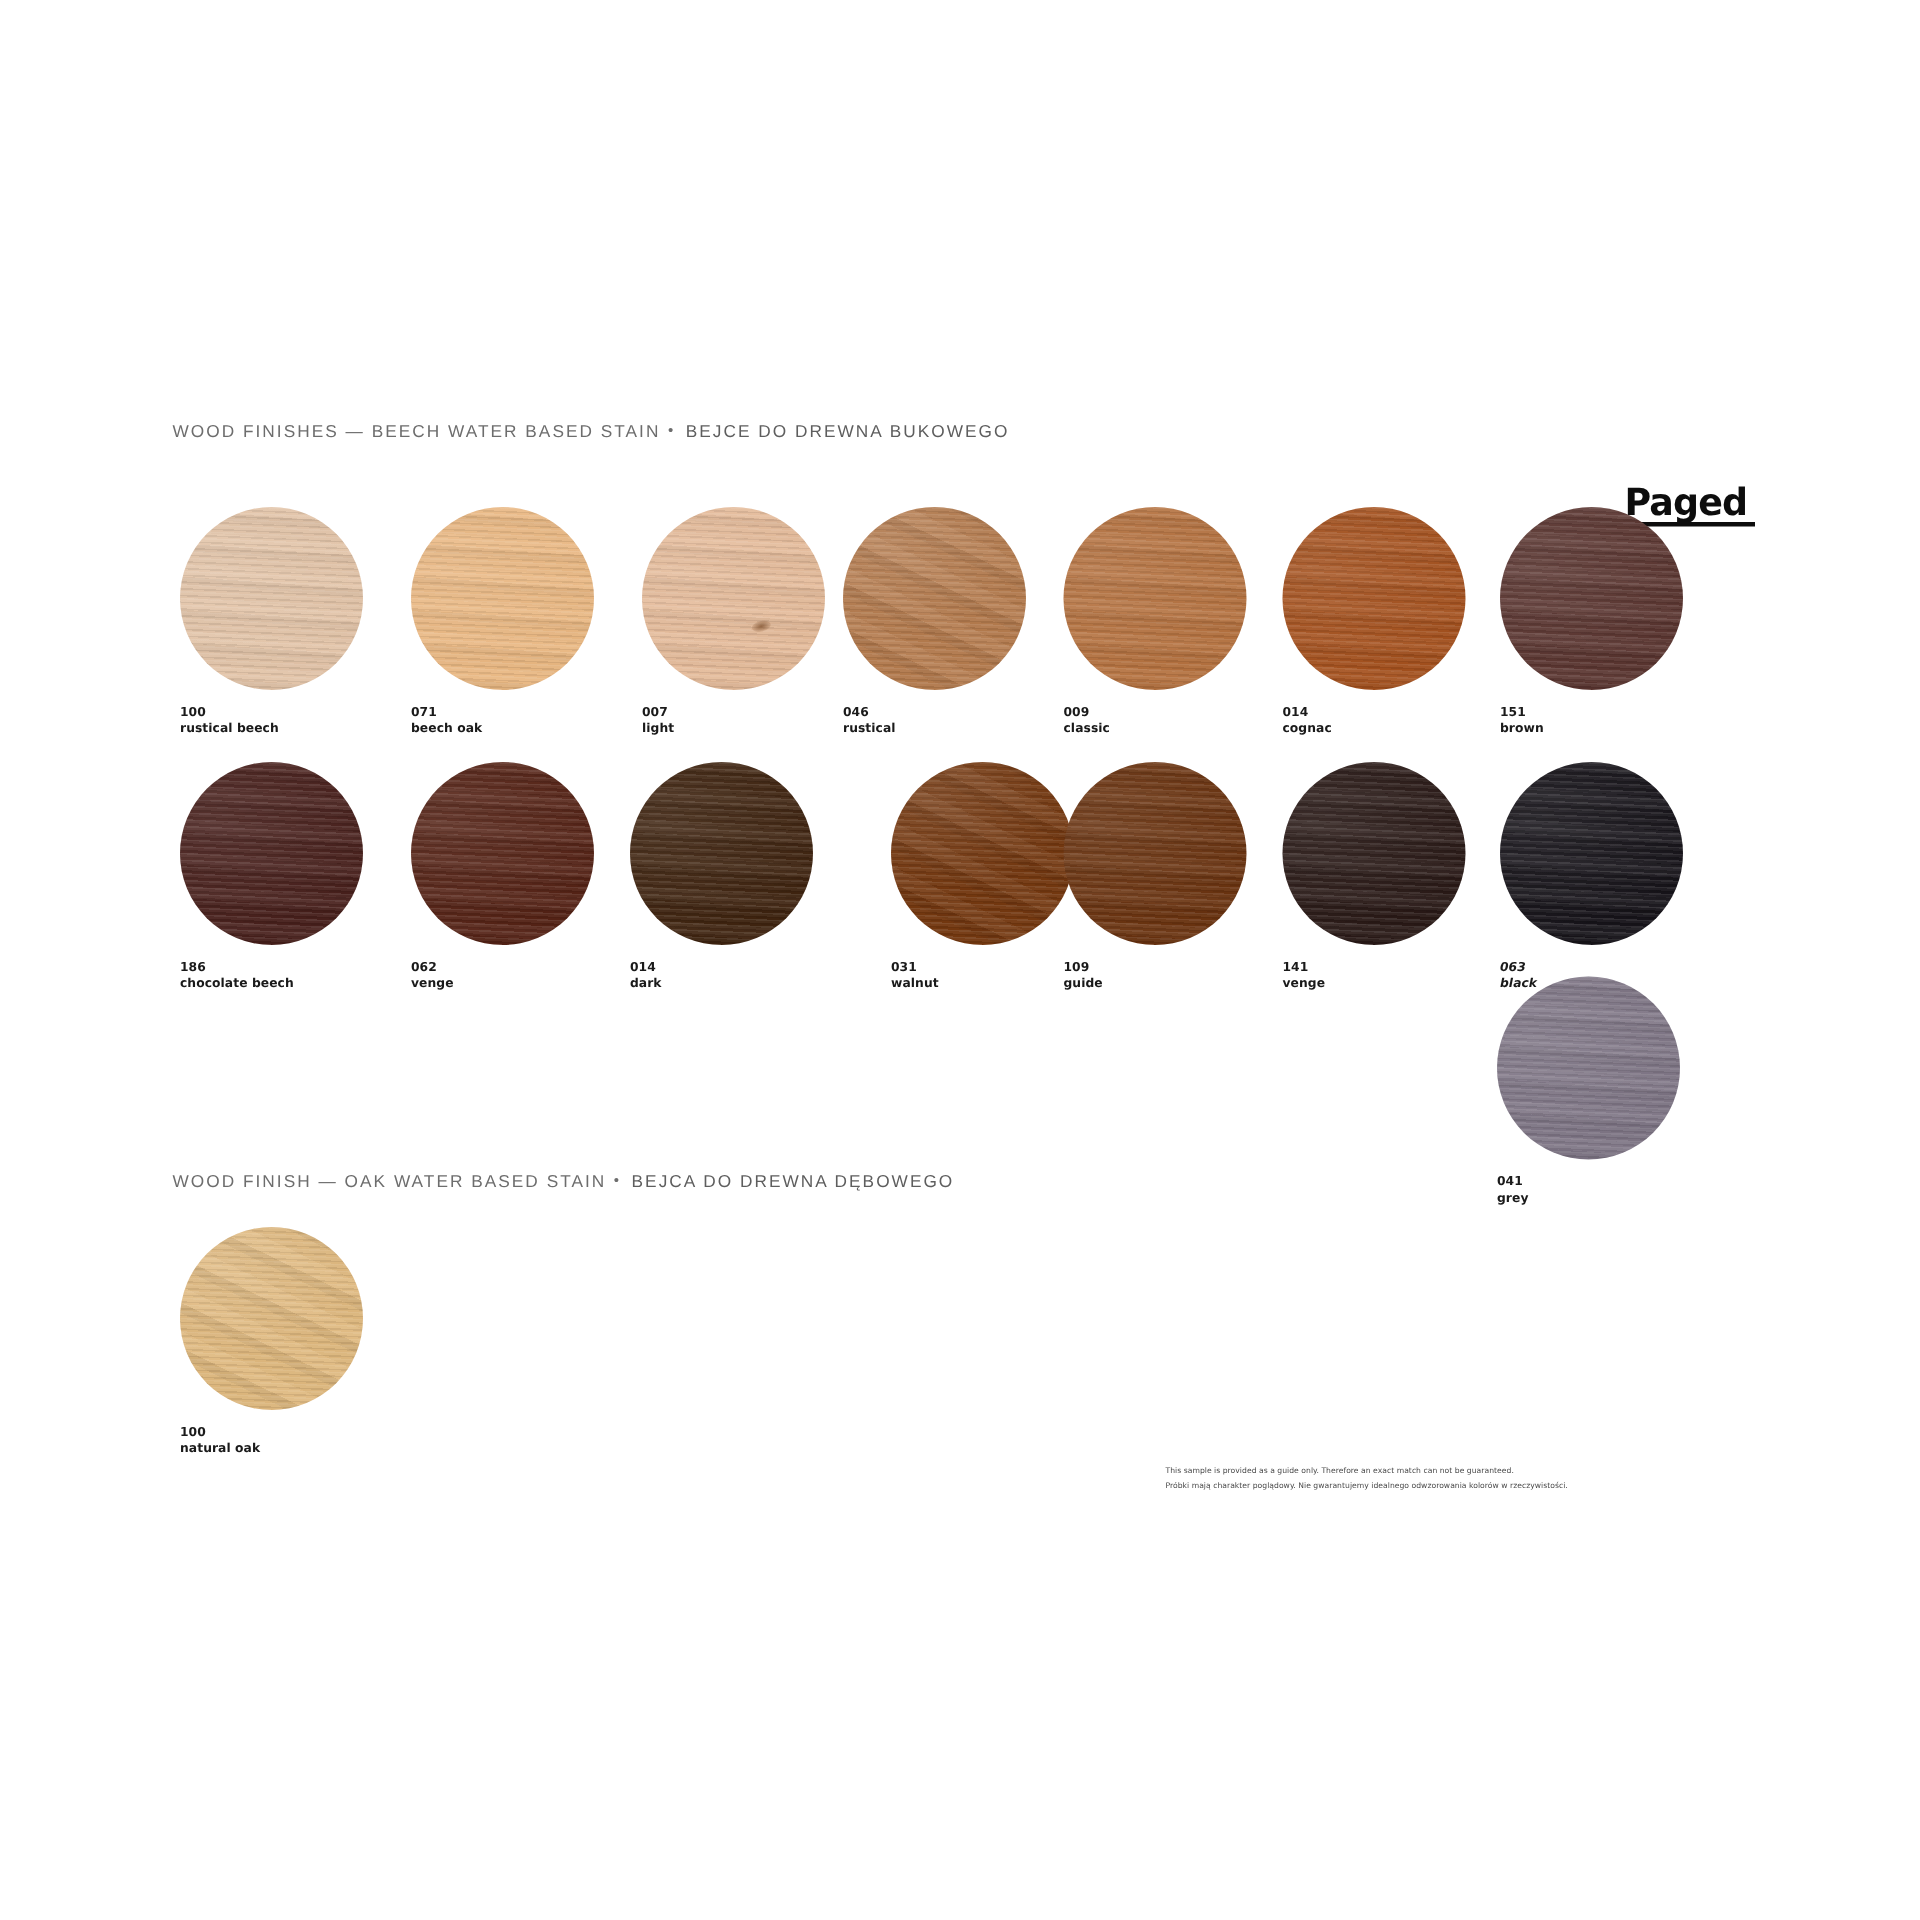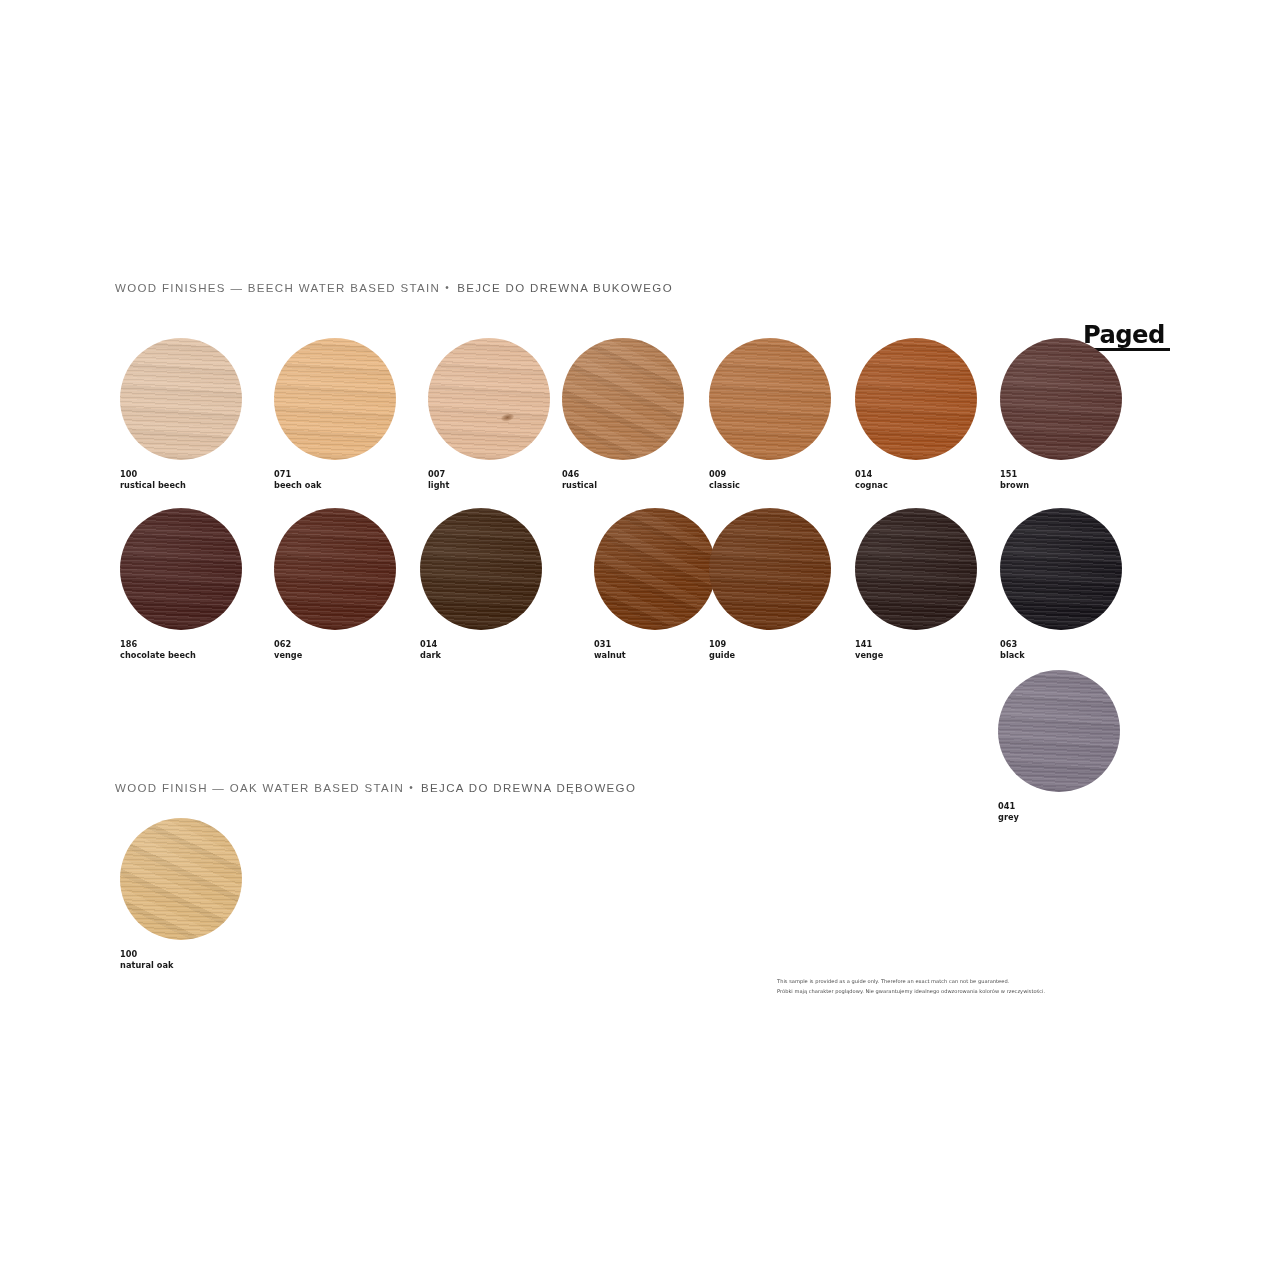--- a/index.html
+++ b/index.html
@@ -274,28 +274,28 @@
           <span class="name">guide</span>
         </div>
       </div>
       <div class="swatch" style="left: 855px; top: 508px;">
         <div class="disc" style="background-color: rgb(42, 26, 23);"></div>
         <div class="label">
           <span class="code">141</span>
           <span class="name">venge</span>
         </div>
       </div>
-      <div class="swatch" style="left: 1000px; top: 508px;">
+      <div class="swatch" style="left: 1000px; top: 508px; font-style: italic;">
         <div class="disc" style="background-color: rgb(23, 20, 26);"></div>
         <div class="label">
           <span class="code">063</span>
           <span class="name">black</span>
         </div>
       </div>
-      <div class="swatch" style="left: 998px; top: 670px;">
+      <div class="swatch" style="left: 998px; top: 651px;">
         <div class="disc" style="background-color: rgb(126, 117, 133);"></div>
         <div class="label">
           <span class="code">041</span>
           <span class="name">grey</span>
         </div>
       </div>
     </div>
 
   <div class="section-head" style="left:115px; top:763px;margin-top:20px;">
     <span>WOOD FINISH — OAK WATER BASED STAIN</span><span class="sep">•</span><span class="pl">BEJCA DO DREWNA DĘBOWEGO</span>

